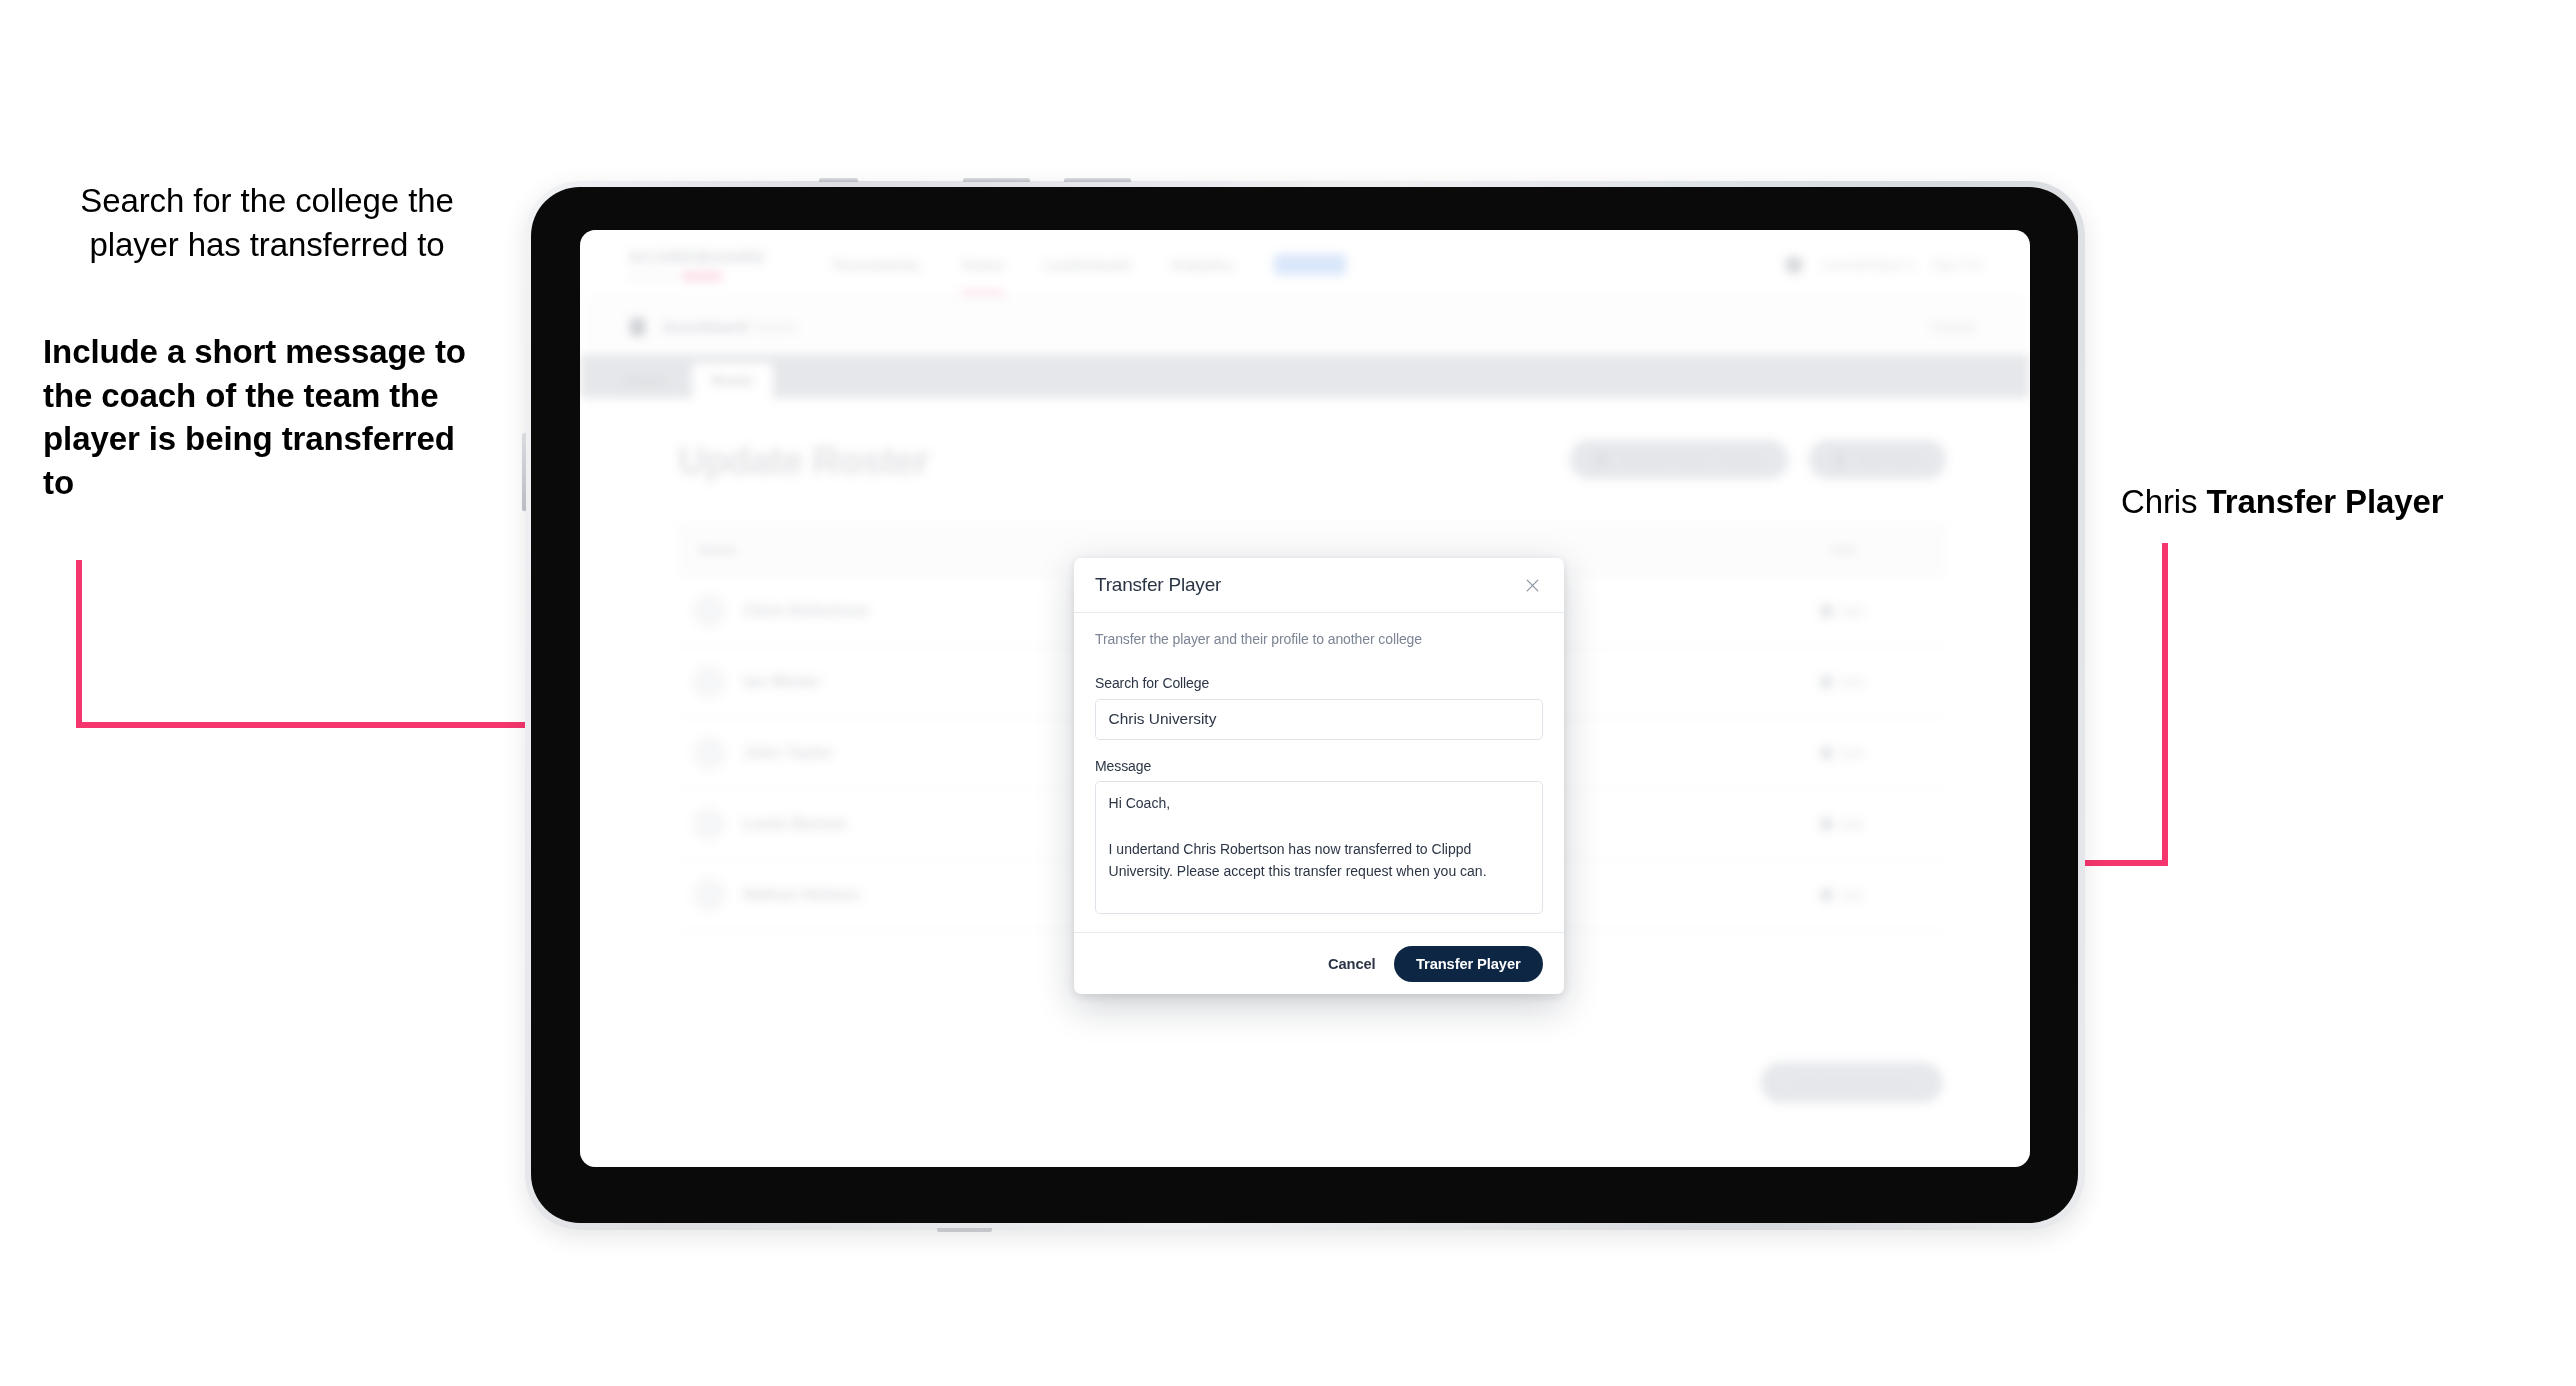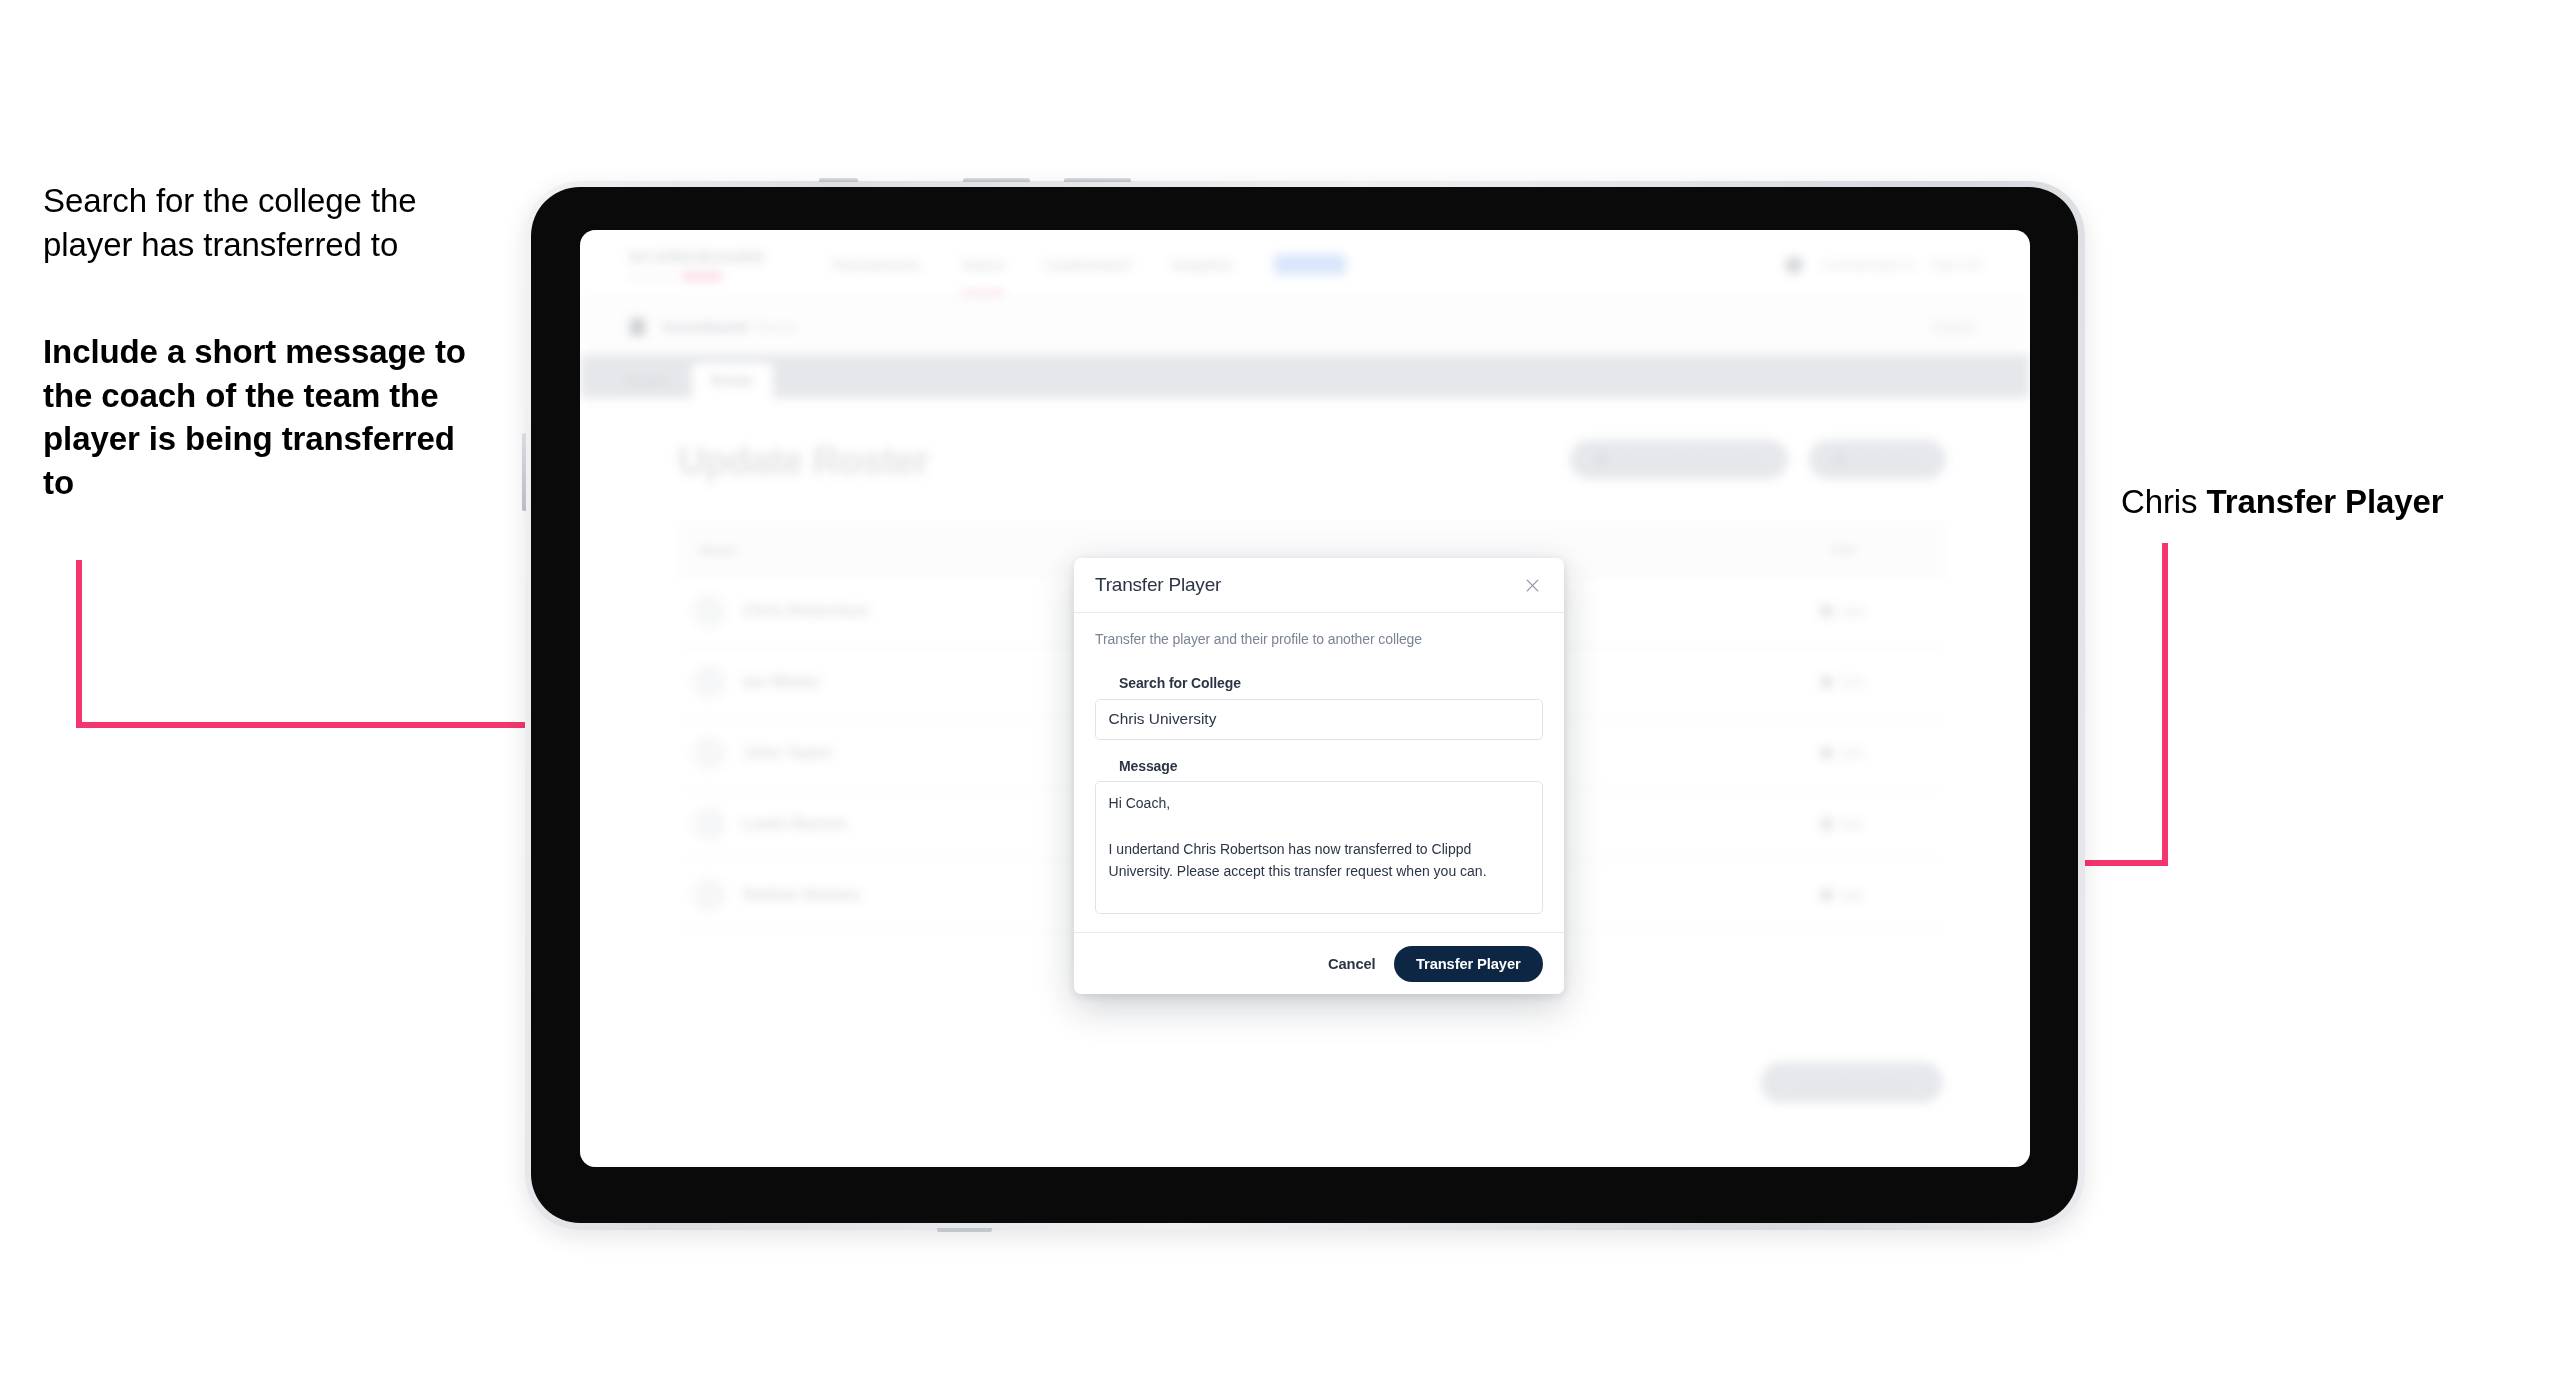--- a/index.html
+++ b/index.html
@@ -21,21 +21,21 @@
 
   
   .annot {
     position: absolute;
     color: #000000;
     font-size: 33px;
     line-height: 1.32;
     font-weight: 400;
     letter-spacing: -0.1px;
   }
-  #annot-left-1 { left: 43px; top: 179px; width: 448px; }
+  #annot-left-1 { left: 43px; top: 179px; width: 448px; text-align: center; }
   #annot-left-2 { left: 43px; top: 330px; width: 448px; font-weight: bold; }
   #annot-right-1 { left: 2121px; top: 480px; width: 434px; white-space: nowrap; }
   .annot b { font-weight: 700; }
 
   
   .arrow-line {
     position: absolute;
     background: #f4356e;
   }
   .arrow-head {
@@ -244,23 +244,22 @@
     display: flex; align-items: center; justify-content: center;
     cursor: pointer;
   }
   #modal-close svg { display: block; }
 
   #modal-body { padding: 18px 21px 18px 21px; }
   #modal-desc {
     font-size: 14px; color: #7b8494; margin-bottom: 28px; letter-spacing: -0.1px;
   }
   .field-label {
-    font-size: 14px; color: #2b3545; font-weight: 700; margin-bottom: 7.7px;
+    font-size: 14px; color: #2b3545; font-weight: 400; margin-bottom: 7.7px;
     letter-spacing: -0.1px;
-    margin-left: 24px;
   }
   .field-input {
     width: 100%; height: 41px;
     border: 0.7px solid #dfe3e9; border-radius: 4.9px;
     display: flex; align-items: center; padding: 0 12.6px;
     font-size: 15.4px; color: #2b3545; background: #ffffff;
   }
   .field-gap { height: 18px; }
   .field-textarea {
     width: 100%; height: 133px;

